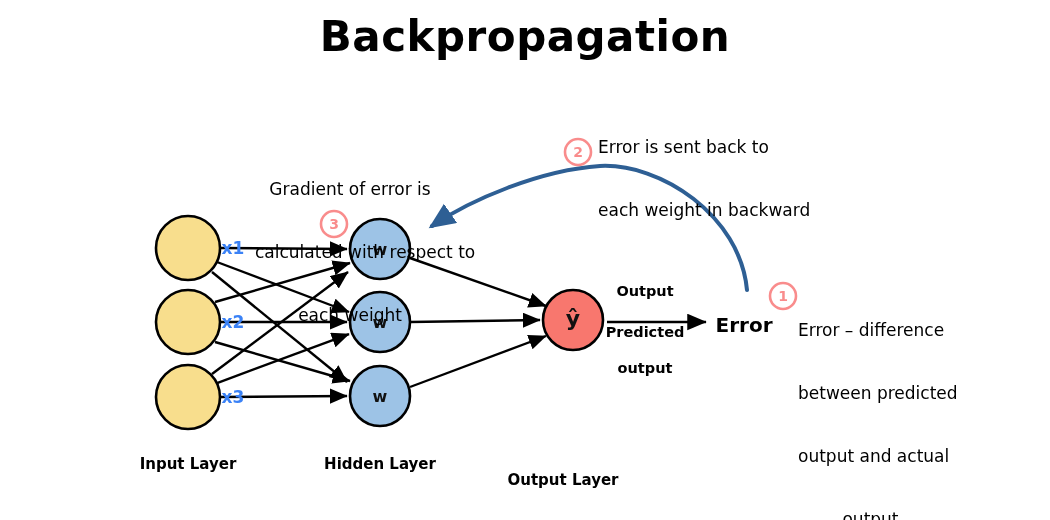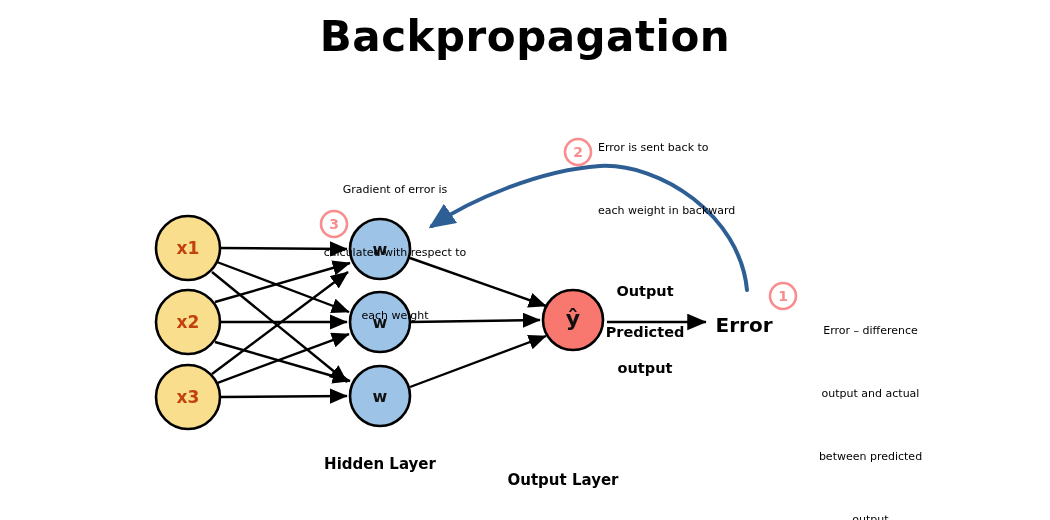--- a/index.html
+++ b/index.html
@@ -12,41 +12,41 @@
   svg.layer{position:absolute;left:0;top:0;width:1050px;height:520px;}
   .txt{position:absolute;white-space:pre;}
 
   .title{
     left:0;top:12px;width:1050px;text-align:center;
     font-size:42px;font-weight:700;letter-spacing:.5px;
     font-family:"DejaVu Sans","Liberation Sans",sans-serif;
   }
 
   .note{
-    font-size:11px;line-height:21px;text-align:center;
+    font-size:17px;line-height:21px;text-align:center;
     font-family:"DejaVu Sans","Liberation Sans",sans-serif;
   }
-  .note-left{text-align:center;margin-left:45px;}
+  .note-left{text-align:center;}
 
   .layer-label{
     font-size:15px;font-weight:700;text-align:center;
     font-family:"DejaVu Sans","Liberation Sans",sans-serif;
   }
   .layer-label.light{font-weight:600;}
 
   .edge-label{
     font-size:14.5px;font-weight:700;text-align:center;
     font-family:"DejaVu Sans","Liberation Sans",sans-serif;
   }
 
   .node-label{
     font-size:17px;font-weight:700;text-align:center;
     font-family:"DejaVu Sans","Liberation Sans",sans-serif;
   }
-  .node-label.in{color:#c2410c;}
+  .node-label.in{color:#3b82f6;padding-left:45px;}
   .node-label.hid{color:#111;font-size:16px;}
   .node-label.out{color:#111;font-size:22px;}
 
   .step-num{
     font-size:14px;font-weight:700;color:#F98C8C;text-align:center;
     font-family:"DejaVu Sans","Liberation Sans",sans-serif;
   }
   .err-label{
     font-size:20px;font-weight:700;text-align:center;
     font-family:"DejaVu Sans","Liberation Sans",sans-serif;
@@ -117,36 +117,37 @@
   <div class="txt node-label in" style="left:158px;top:238px;width:60px;">x1</div>
   <div class="txt node-label in" style="left:158px;top:312px;width:60px;">x2</div>
   <div class="txt node-label in" style="left:158px;top:387px;width:60px;">x3</div>
 
   <div class="txt node-label hid" style="left:350px;top:240px;width:60px;">w</div>
   <div class="txt node-label hid" style="left:350px;top:313px;width:60px;">w</div>
   <div class="txt node-label hid" style="left:350px;top:387px;width:60px;">w</div>
 
   <div class="txt node-label out" style="left:543px;top:306px;width:60px;">ŷ</div>
 
+  <div class="txt layer-label" style="left:88px;top:455px;width:200px;">Input Layer</div>
   <div class="txt layer-label" style="left:280px;top:455px;width:200px;">Hidden Layer</div>
   <div class="txt layer-label light" style="left:463px;top:455px;width:200px;margin-top:16px;">Output Layer</div>
 
   <div class="txt edge-label" style="left:595px;top:283px;width:100px;">Output</div>
   <div class="txt edge-label" style="left:595px;top:324px;width:100px;">Predicted</div>
   <div class="txt edge-label" style="left:595px;top:360px;width:100px;">output</div>
   <div class="txt err-label" style="left:708px;top:313px;width:72px;">Error</div>
 
   <div class="txt step-num" style="left:763px;top:288px;width:40px;">1</div>
   <div class="txt step-num" style="left:558px;top:144px;width:40px;">2</div>
   <div class="txt step-num" style="left:314px;top:216px;width:40px;">3</div>
 
   <div class="txt note" style="left:798px;top:278px;width:145px;">
     <div>Error – difference</div>
+    <div>between predicted</div>
     <div>output and actual</div>
-    <div>between predicted</div>
     <div>output</div>
   </div>
 
   <div class="txt note" style="left:598px;top:95px;width:180px;text-align:left;">
     <div>Error is sent back to</div>
     <div>each weight in backward</div>
   </div>
 
   <div class="txt note note-left" style="left:255px;top:137px;width:190px;">
     <div>Gradient of error is</div>

